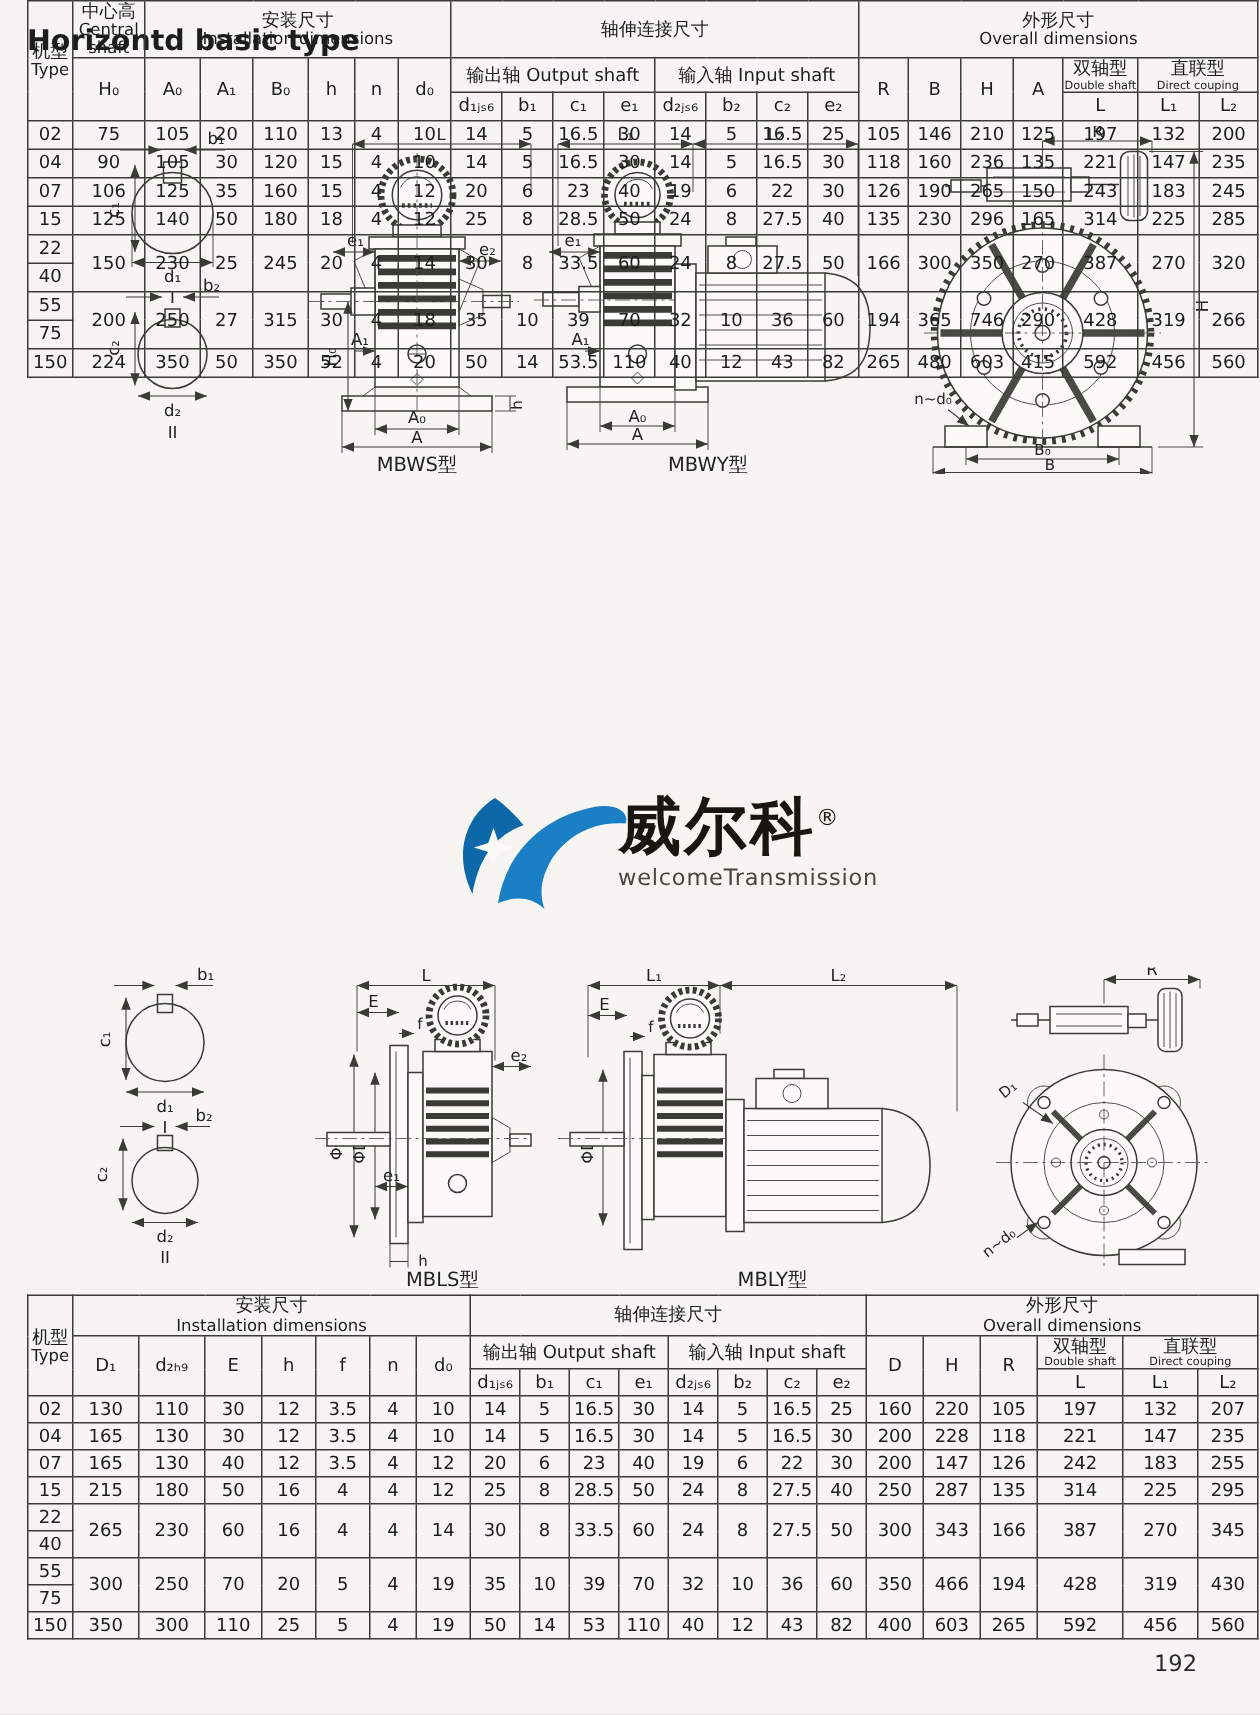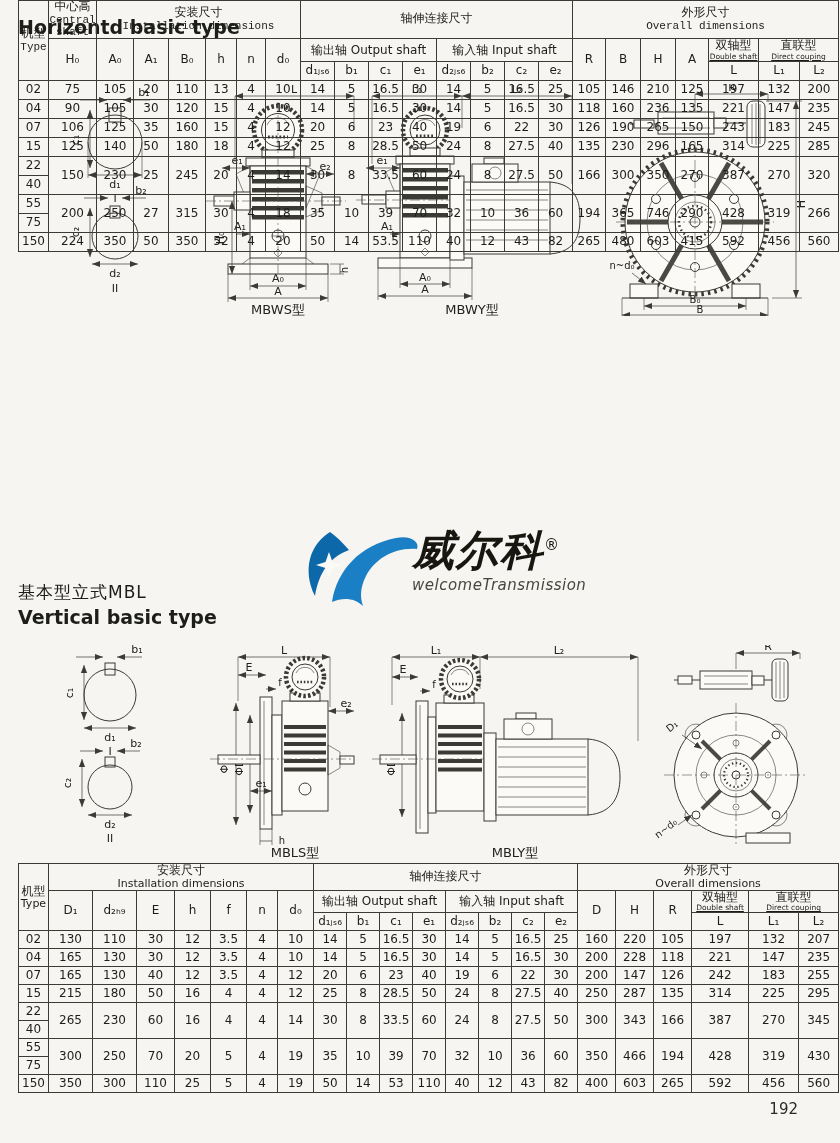--- a/index.html
+++ b/index.html
@@ -20,29 +20,29 @@
   svg text{fill:#22221f;font-size:11px;text-anchor:middle;
            font-family:"DejaVu Sans","Liberation Sans",sans-serif;}
   svg text.cap{font-size:13px;}
   svg text.sm{font-size:10px;}
   
   table.spec{position:absolute;left:18px;width:820px;border-collapse:collapse;
              table-layout:fixed;text-align:center;}
   .spec th,.spec td{border:1px solid #3b3b36;padding:0;font-weight:normal;
                     line-height:1.1;overflow:hidden;font-size:12px;}
   #t1 td{height:18px;} #t2 td{height:17px;}
-  #t1 tr.hr1 th{height:30px;font-family:Liberation Mono, monospace;}
+  #t1 tr.hr1 th{height:30px;}
   #t1 tr.hr3 th{height:20px;} #t1 tr.hr4 th{height:18px;}
   #t2 tr.hr1 th{height:26px;}
   #t2 tr.hr3 th{height:19px;} #t2 tr.hr4 th{height:17px;}
   .hcn{font-size:12px;} .hen{font-size:11px;}
-  .hsm{font-size:10px;line-height:1;} .hsm .hen{font-size:7.5px;text-decoration:underline;}
+  .hsm{font-size:10px;line-height:1;} .hsm .hen{font-size:7.5px;}
   
   .watermark{position:absolute;left:300px;top:512px;width:320px;display:flex;
-             align-items:flex-start;z-index:6;font-style:italic;}
+             align-items:flex-start;z-index:6;}
   .wm-right{margin-left:-8px;margin-top:18px;}
   .wm-cn{font-size:42px;font-weight:bold;color:#17170f;line-height:1;letter-spacing:2px;white-space:nowrap;}
   .wm-reg{font-size:15px;vertical-align:super;font-weight:normal;}
   .wm-en{font-size:15px;color:#474740;margin-top:4px;letter-spacing:.5px;}
   .pageno{position:absolute;right:42px;top:1100px;font-size:15px;color:#2a2a26;}
 </style>
 </head>
 <body>
 
 <div class="page">
@@ -534,24 +534,20 @@
       <path d="M30,20 C10,32 2,58 15,84 C19,60 30,45 49,38 C42,30 36,24 30,20 Z" fill="#0d68aa"></path>
       <path d="M32,90 C37,58 60,33 96,26 C111,23 120,30 117,37 C94,35 75,47 66,64 C60,76 60,85 63,94 C53,85 42,86 32,90 Z" fill="#1a7fc4"></path>
       <path d="M29,40 L32.5,50 L42,53 L32.5,56 L29,66 L25.5,56 L16,53 L25.5,50 Z" fill="#fbfaf7"></path>
     </svg>
     <div class="wm-right">
       <div class="wm-cn"><span>威尔科</span><span class="wm-reg">®</span></div>
       <div class="wm-en">welcomeTransmission</div>
     </div>
   </div>
 
-  <div class="sec-title" style="top:581px">
-    <div class="t-cn">基本型立式MBL</div>
-    <div class="t-en">Vertical basic type</div>
-  </div>
 
   <svg class="draw" style="top:645px" width="820" height="214" viewBox="0 0 820 214">
 
     <g>
       <rect x="95" y="18" width="10" height="12" class="ln" fill="url(#ht)"></rect>
       <circle cx="100" cy="50" r="26" class="ln" fill="url(#ht)"></circle>
       <line x1="66" y1="12" x2="93" y2="12" class="dm" marker-end="url(#ar)"></line>
       <line x1="132" y1="12" x2="107" y2="12" class="dm" marker-end="url(#ar)"></line>
       <text x="127" y="8">b₁</text>
       <line x1="74" y1="20" x2="74" y2="75" class="dm" marker-start="url(#ar)" marker-end="url(#ar)"></line>

